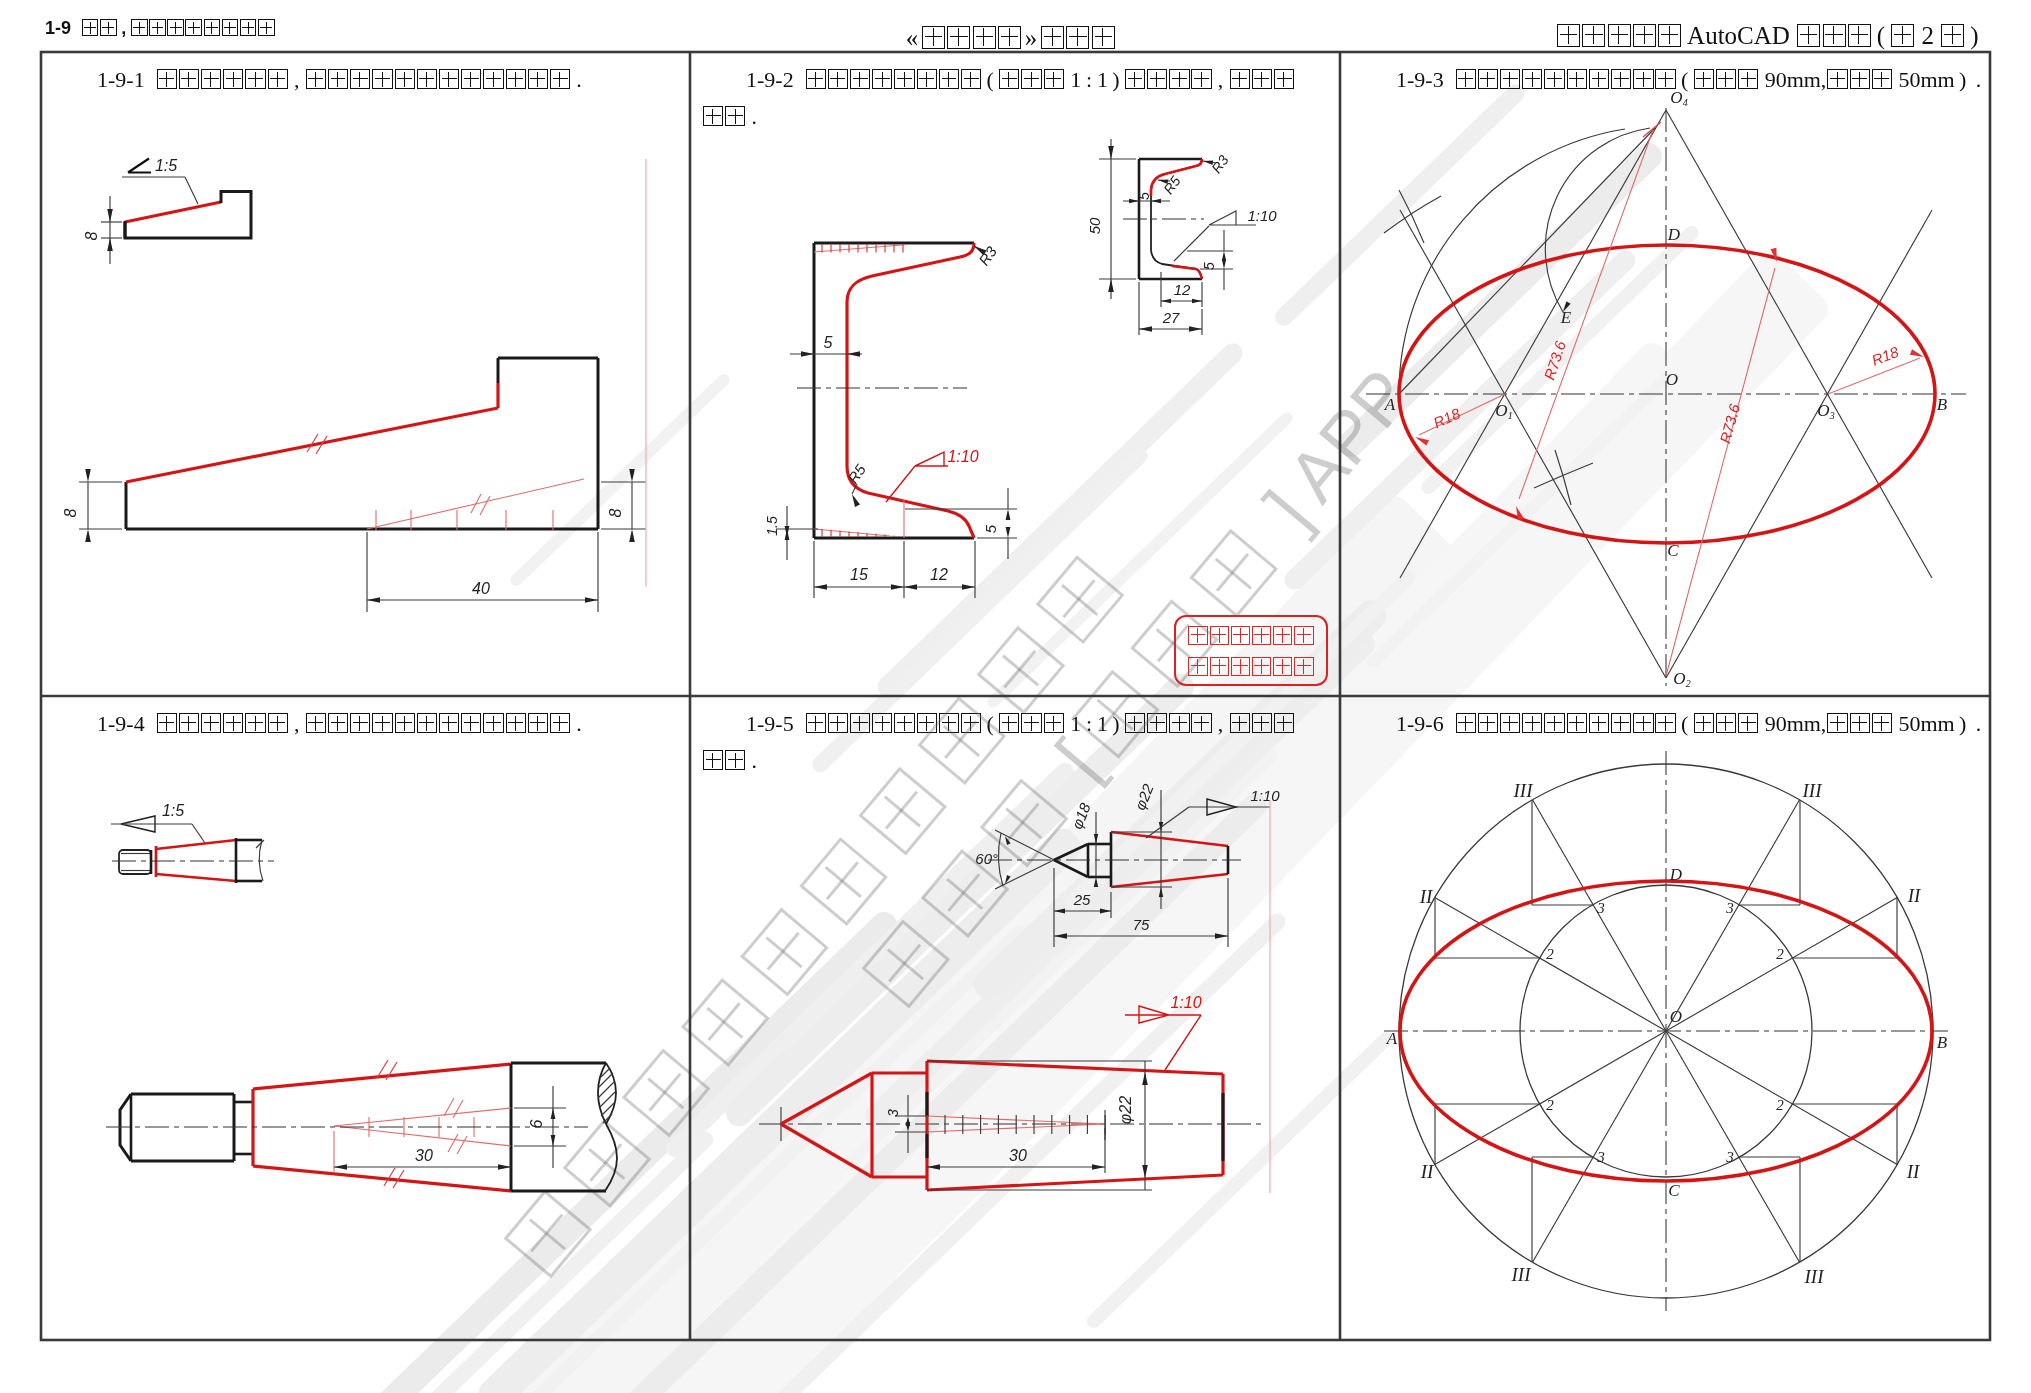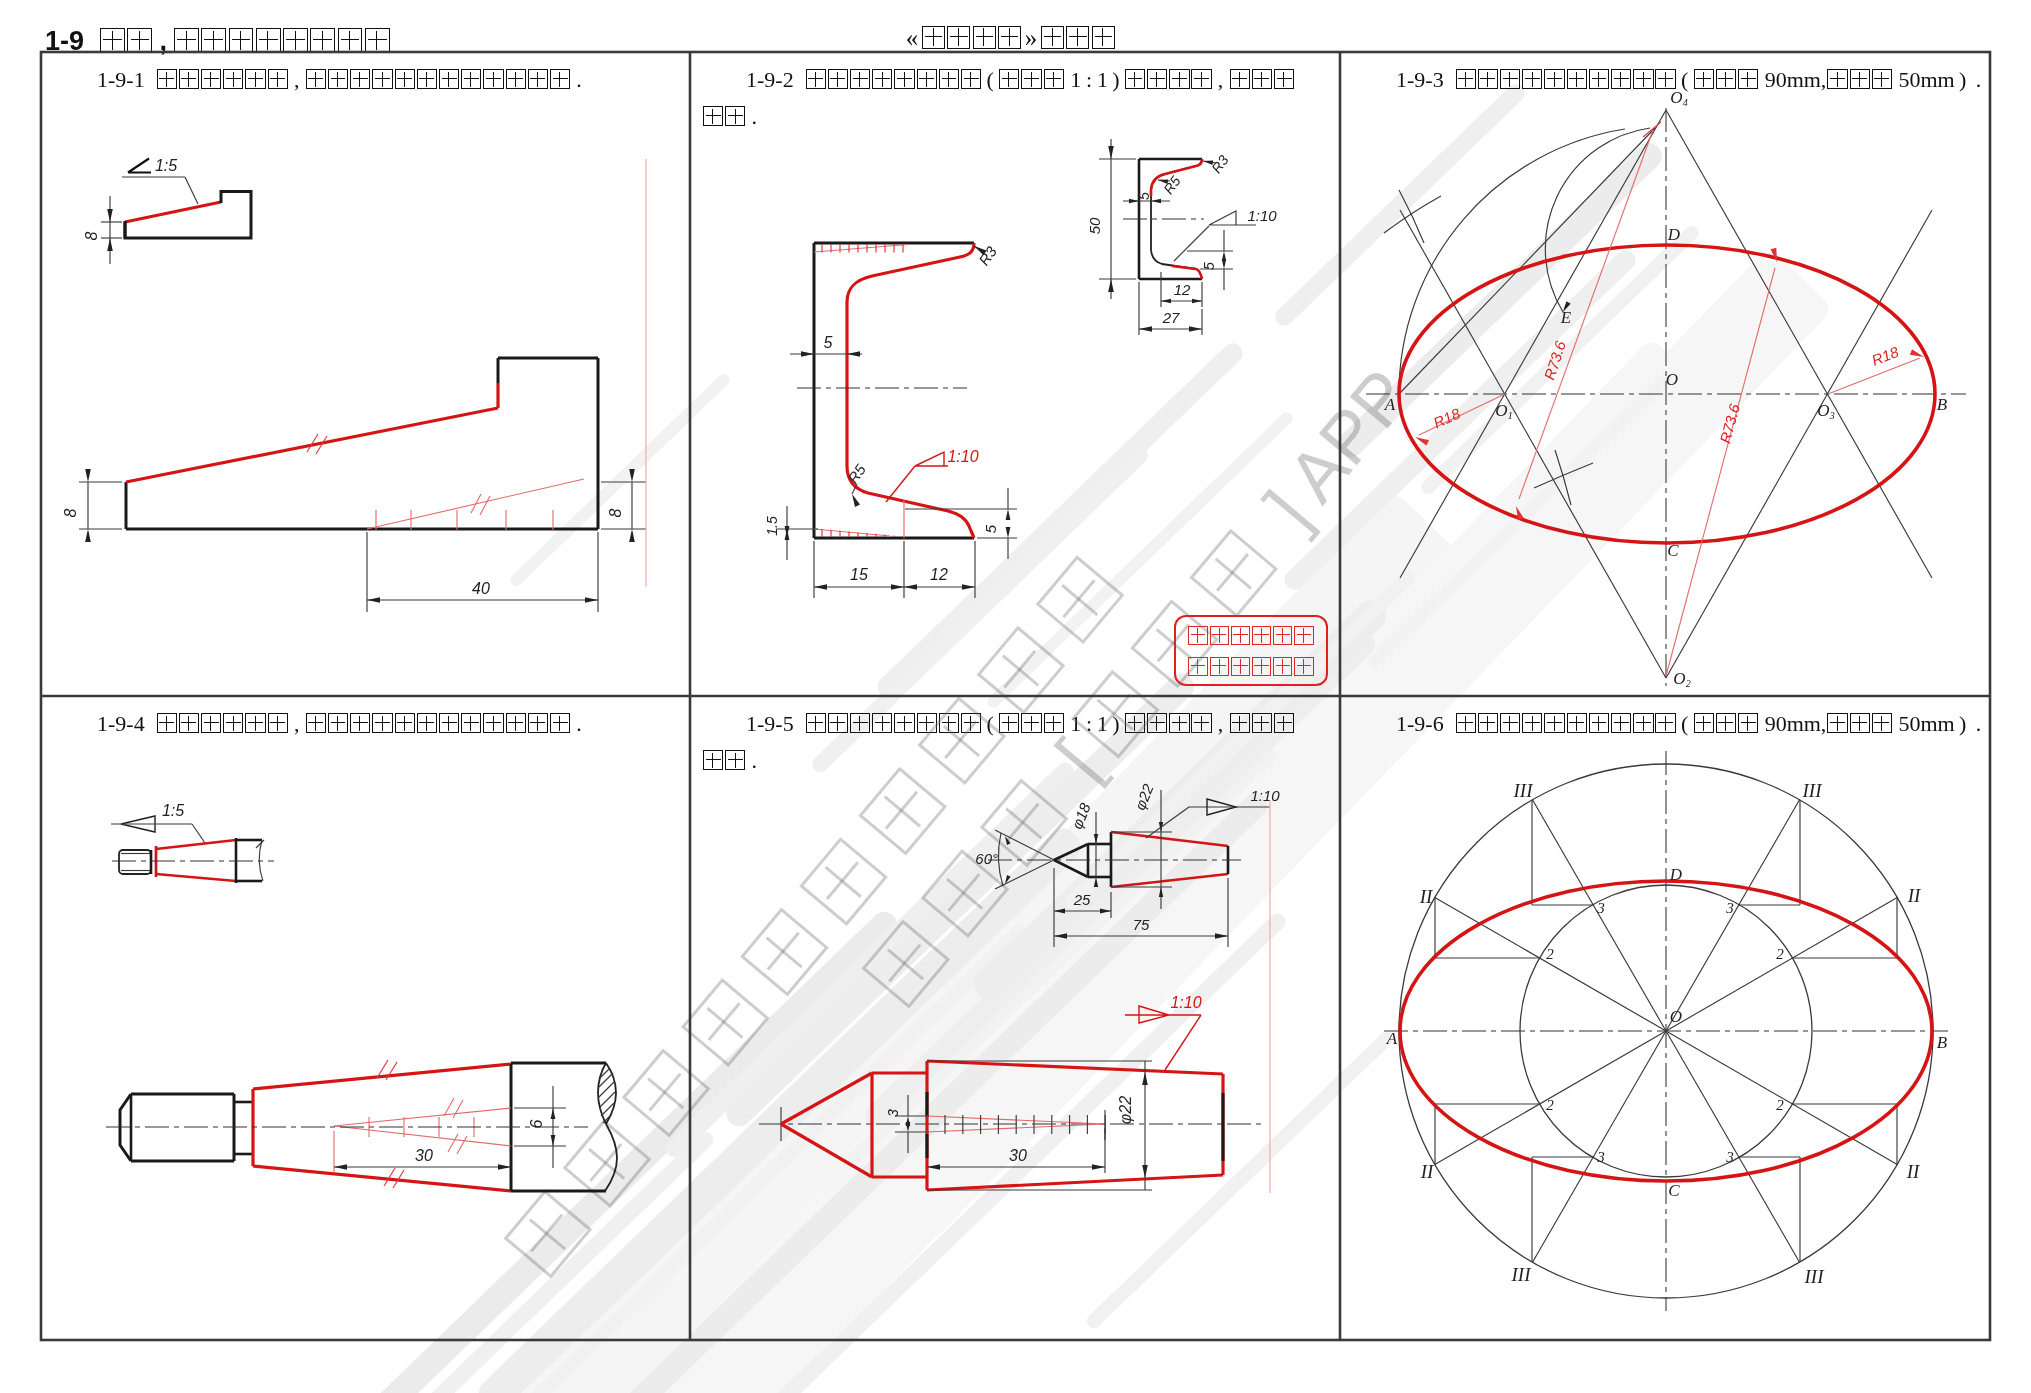--- a/index.html
+++ b/index.html
@@ -39,22 +39,23 @@
     <div class="st" style="left:930px;top:554px;width:420px;height:12px;background:#f2f2f2;opacity:1;border-radius:14px;transform:rotate(-44deg)"></div>
     <div class="st" style="left:750px;top:602px;width:460px;height:16px;background:#f0f0f0;opacity:1;border-radius:14px;transform:rotate(-44deg)"></div>
     <div class="st" style="left:1280px;top:287px;width:440px;height:26px;background:#ececec;opacity:1;border-radius:14px;transform:rotate(-44deg)"></div>
     <div class="st" style="left:1370px;top:353px;width:380px;height:14px;background:#f1f1f1;opacity:1;border-radius:14px;transform:rotate(-44deg)"></div>
     <div class="st" style="left:1220px;top:410px;width:480px;height:20px;background:#efefef;opacity:1;border-radius:14px;transform:rotate(-44deg)"></div>
     <div class="st" style="left:1310px;top:514px;width:420px;height:12px;background:#f2f2f2;opacity:1;border-radius:14px;transform:rotate(-44deg)"></div>
     <div class="st" style="left:470px;top:474px;width:300px;height:12px;background:#f2f2f2;opacity:1;border-radius:14px;transform:rotate(-44deg)"></div>
     <div class="st" style="left:350px;top:1272px;width:420px;height:16px;background:#f0f0f0;opacity:1;border-radius:14px;transform:rotate(-44deg)"></div>
     <div class="st" style="left:1230px;top:196px;width:340px;height:18px;background:#efefef;opacity:1;border-radius:14px;transform:rotate(-44deg)"></div>
     <div class="st" style="left:1030px;top:1173px;width:420px;height:14px;background:#f1f1f1;opacity:1;border-radius:14px;transform:rotate(-44deg)"></div>
-<div class="hdr" style="left:45px;top:25px;font-size:27px;font-weight:bold;font-family:'Liberation Sans',sans-serif">1-9&nbsp;&nbsp;<i class="g"></i><i class="g"></i><span class="pc">,</span><i class="g"></i><i class="g"></i><i class="g"></i><i class="g"></i><i class="g"></i><i class="g"></i><i class="g"></i><i class="g"></i></div>
+<div class="hdr" style="left:45px;top:17px;font-size:18px;font-weight:bold;font-family:'Liberation Sans',sans-serif">1-9&nbsp;&nbsp;<i class="g"></i><i class="g"></i><span class="pc">,</span><i class="g"></i><i class="g"></i><i class="g"></i><i class="g"></i><i class="g"></i><i class="g"></i><i class="g"></i><i class="g"></i></div>
     <div class="hdr" style="left:903px;top:22px;font-size:25px"><span class="pc">«</span><i class="g"></i><i class="g"></i><i class="g"></i><i class="g"></i><span class="pc">»</span><i class="g"></i><i class="g"></i><i class="g"></i></div>
+    <div class="hdr" style="left:1556px;top:20px;font-size:25px"><i class="g"></i><i class="g"></i><i class="g"></i><i class="g"></i><i class="g"></i> AutoCAD <i class="g"></i><i class="g"></i><i class="g"></i><span class="pc">(</span><i class="g"></i> 2 <i class="g"></i><span class="pc">)</span></div>
     <div class="cap" style="left:97px;top:66px;font-size:22px">1-9-1&nbsp;&nbsp;<i class="g"></i><i class="g"></i><i class="g"></i><i class="g"></i><i class="g"></i><i class="g"></i><span class="pc">,</span><i class="g"></i><i class="g"></i><i class="g"></i><i class="g"></i><i class="g"></i><i class="g"></i><i class="g"></i><i class="g"></i><i class="g"></i><i class="g"></i><i class="g"></i><i class="g"></i><span class="pc">.</span></div>
     <div class="cap" style="left:746px;top:66px;font-size:22px">1-9-2&nbsp;&nbsp;<i class="g"></i><i class="g"></i><i class="g"></i><i class="g"></i><i class="g"></i><i class="g"></i><i class="g"></i><i class="g"></i><span class="pc">(</span><i class="g"></i><i class="g"></i><i class="g"></i> 1<span class="pc">:</span>1<span class="pc">)</span><i class="g"></i><i class="g"></i><i class="g"></i><i class="g"></i><span class="pc">,</span><i class="g"></i><i class="g"></i><i class="g"></i></div>
     <div class="cap" style="left:702px;top:103px;font-size:22px"><i class="g"></i><i class="g"></i><span class="pc">.</span></div>
     <div class="cap" style="left:1396px;top:66px;font-size:22px">1-9-3&nbsp;&nbsp;<i class="g"></i><i class="g"></i><i class="g"></i><i class="g"></i><i class="g"></i><i class="g"></i><i class="g"></i><i class="g"></i><i class="g"></i><i class="g"></i><span class="pc">(</span><i class="g"></i><i class="g"></i><i class="g"></i> 90mm,<i class="g"></i><i class="g"></i><i class="g"></i> 50mm<span class="pc">)</span><span class="pc">.</span></div>
     <div class="cap" style="left:97px;top:710px;font-size:22px">1-9-4&nbsp;&nbsp;<i class="g"></i><i class="g"></i><i class="g"></i><i class="g"></i><i class="g"></i><i class="g"></i><span class="pc">,</span><i class="g"></i><i class="g"></i><i class="g"></i><i class="g"></i><i class="g"></i><i class="g"></i><i class="g"></i><i class="g"></i><i class="g"></i><i class="g"></i><i class="g"></i><i class="g"></i><span class="pc">.</span></div>
     <div class="cap" style="left:746px;top:710px;font-size:22px">1-9-5&nbsp;&nbsp;<i class="g"></i><i class="g"></i><i class="g"></i><i class="g"></i><i class="g"></i><i class="g"></i><i class="g"></i><i class="g"></i><span class="pc">(</span><i class="g"></i><i class="g"></i><i class="g"></i> 1<span class="pc">:</span>1<span class="pc">)</span><i class="g"></i><i class="g"></i><i class="g"></i><i class="g"></i><span class="pc">,</span><i class="g"></i><i class="g"></i><i class="g"></i></div>
     <div class="cap" style="left:702px;top:747px;font-size:22px"><i class="g"></i><i class="g"></i><span class="pc">.</span></div>
     <div class="cap" style="left:1396px;top:710px;font-size:22px">1-9-6&nbsp;&nbsp;<i class="g"></i><i class="g"></i><i class="g"></i><i class="g"></i><i class="g"></i><i class="g"></i><i class="g"></i><i class="g"></i><i class="g"></i><i class="g"></i><span class="pc">(</span><i class="g"></i><i class="g"></i><i class="g"></i> 90mm,<i class="g"></i><i class="g"></i><i class="g"></i> 50mm<span class="pc">)</span><span class="pc">.</span></div>
     <div class="stamp">
       <div><i class="g"></i><i class="g"></i><i class="g"></i><i class="g"></i><i class="g"></i><i class="g"></i></div>

